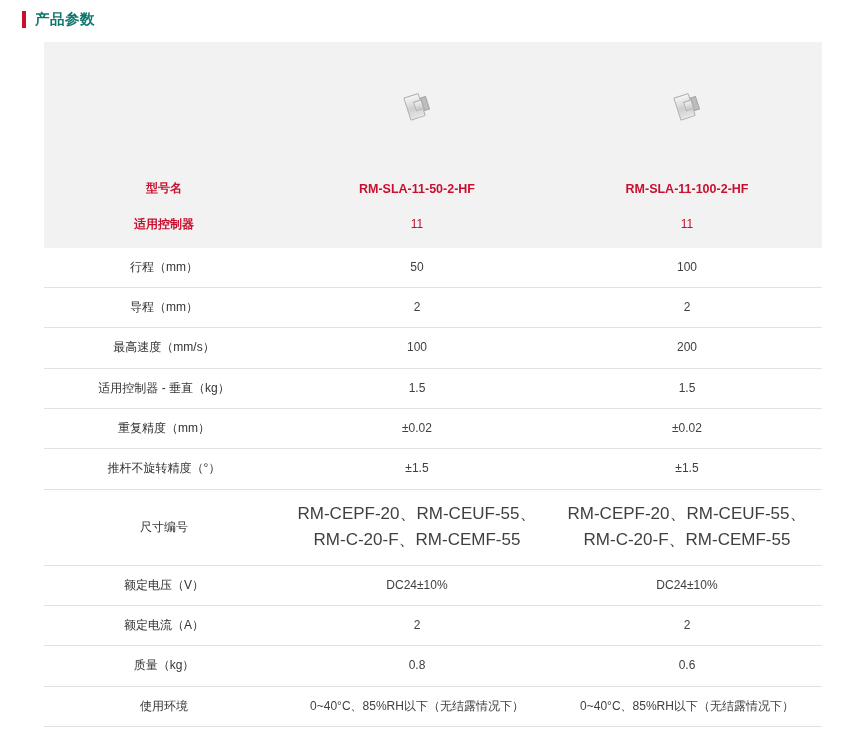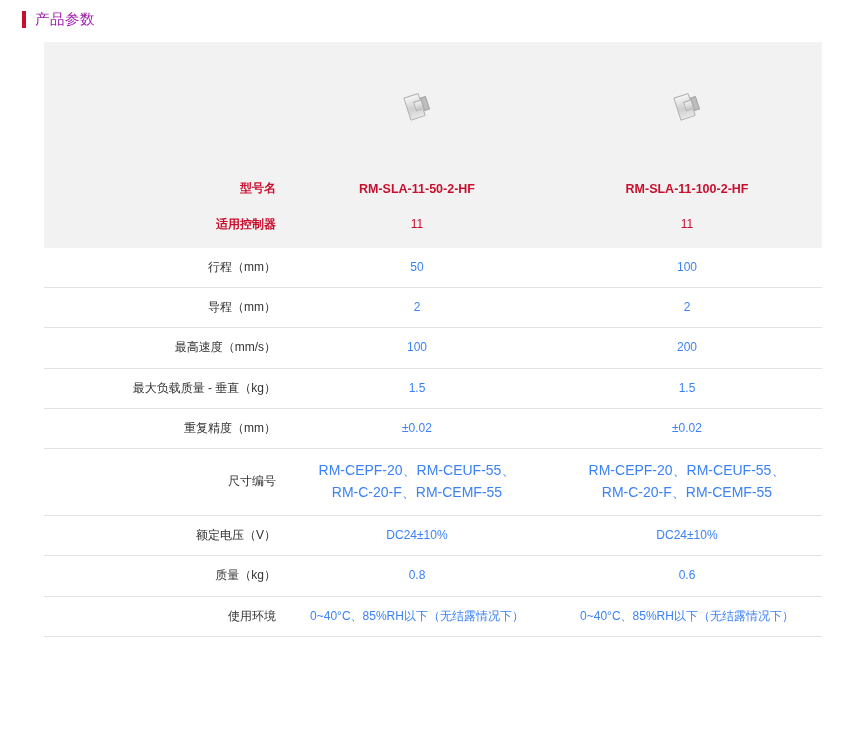--- a/index.html
+++ b/index.html
@@ -31,22 +31,22 @@
     box-sizing: border-box;
   }
   .section-bar {
     width: 4px;
     height: 17px;
     background: #c8102e;
     margin-right: 9px;
   }
   .section-title {
     font-size: 14.5px;
-    font-weight: normal;
-    color: #a21caf;
+    font-weight: bold;
+    color: #0f766e;
     letter-spacing: 0.5px;
   }
 
   
   .spec-table-wrap {
     margin: 12px 44px 0 44px;
   }
   table.spec {
     width: 778px;
     border-collapse: collapse;
@@ -67,29 +67,29 @@
   tr.size-row td {
     background: #f2f2f2;
   }
   tr.model-row td {
     padding-top: 12px;
     padding-bottom: 12px;
   }
 
   td {
     font-size: 12px;
-    color: #3b82f6;
+    color: #404040;
     text-align: center;
     vertical-align: middle;
     padding: 11px 6px;
     border-bottom: 1px solid #e2e2e2;
     line-height: 1.45;
   }
   td.label {
-    text-align: right;
+    text-align: center;
     padding-left: 8px;
     color: #333;
   }
   tr.model-row td,
   tr.size-row td {
     color: #c8102e;
     font-weight: bold;
     border-bottom: none;
   }
   tr.model-row td.label,
@@ -97,21 +97,21 @@
     font-weight: bold;
   }
   tr.model-row td.val { font-size: 12.5px; text-align: center; }
   tr.size-row td.val  { font-weight: normal; font-size: 12px; }
   tr.size-row td { padding-top: 6px; padding-bottom: 14px; }
 
   tr.first-data td { border-top: none; }
 
   .multi {
     white-space: pre-line;
-    font-size: 14px;
+    font-size: 17px;
     line-height: 1.55;
     text-align: center;
   }
 
   
   .actuator {
     display: inline-block;
     position: relative;
   }
   .act-body {
@@ -233,42 +233,52 @@
             <td class="label">导程（mm）</td>
             <td class="val">2</td>
             <td class="val">2</td>
           </tr>
           <tr>
             <td class="label">最高速度（mm/s）</td>
             <td class="val">100</td>
             <td class="val">200</td>
           </tr>
           <tr>
-            <td class="label">最大负载质量 - 垂直（kg）</td>
+            <td class="label">适用控制器 - 垂直（kg）</td>
             <td class="val">1.5</td>
             <td class="val">1.5</td>
           </tr>
           <tr>
             <td class="label">重复精度（mm）</td>
             <td class="val">±0.02</td>
             <td class="val">±0.02</td>
+          </tr>
+          <tr>
+            <td class="label">推杆不旋转精度（°）</td>
+            <td class="val">±1.5</td>
+            <td class="val">±1.5</td>
           </tr>
           <tr>
             <td class="label">尺寸编号</td>
             <td class="val multi">RM-CEPF-20、RM-CEUF-55、
 RM-C-20-F、RM-CEMF-55</td>
             <td class="val multi">RM-CEPF-20、RM-CEUF-55、
 RM-C-20-F、RM-CEMF-55</td>
           </tr>
           <tr>
             <td class="label">额定电压（V）</td>
             <td class="val">DC24±10%</td>
             <td class="val">DC24±10%</td>
           </tr>
           <tr>
+            <td class="label">额定电流（A）</td>
+            <td class="val">2</td>
+            <td class="val">2</td>
+          </tr>
+          <tr>
             <td class="label">质量（kg）</td>
             <td class="val">0.8</td>
             <td class="val">0.6</td>
           </tr>
           <tr>
             <td class="label">使用环境</td>
             <td class="val">0~40°C、85%RH以下（无结露情况下）</td>
             <td class="val">0~40°C、85%RH以下（无结露情况下）</td>
           </tr>
         </tbody>

